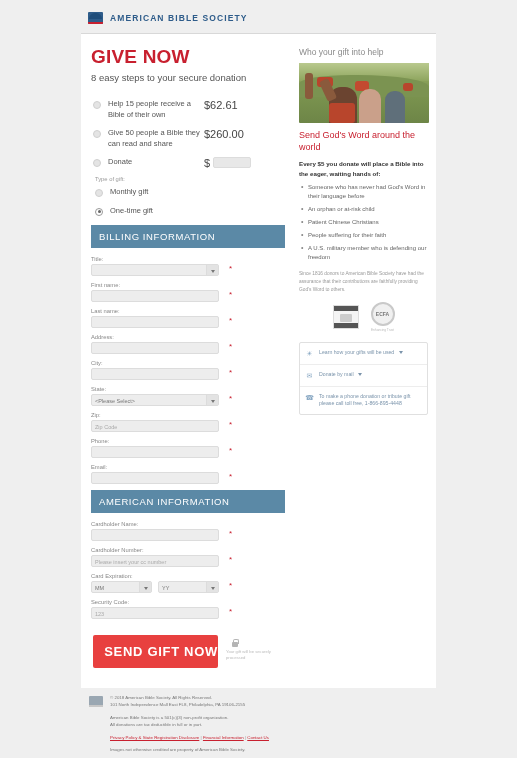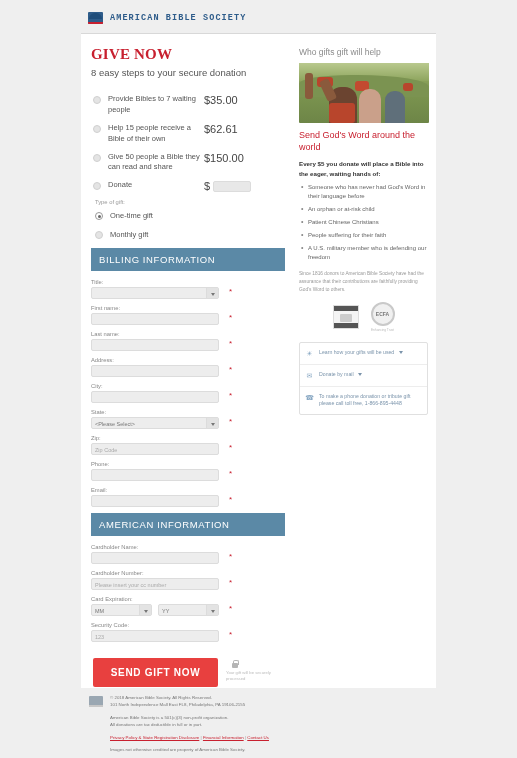--- a/index.html
+++ b/index.html
@@ -8,21 +8,20 @@
     background: #efefef;
     font-family: "Liberation Sans", sans-serif;
     overflow: hidden;
   }
   .page { width: 517px; height: 758px; background: #efefef; position: relative; }
 
   
   .topbar {
     background: #efefef;
     padding: 12px 0 8px 88px;
-    font-family: Liberation Mono, monospace;
   }
   .logo-row { display: flex; align-items: center; gap: 7px; }
   .logo-mark {
     width: 15px; height: 12px; position: relative;
     background: #2e5c8a; border-radius: 1px; overflow: hidden;
   }
   .logo-mark:before {
     content:""; position:absolute; left:1px; right:1px; top:1px; height:6px;
     background:#1f4d7a; border-radius: 7px 7px 0 0;
   }
@@ -40,21 +39,21 @@
     width: 355px; height: 655px;
     background: #fff;
     border-top: 1px solid #d8d8d8;
   }
   .card-inner { display: flex; padding: 0; }
 
   .left-col { width: 210px; padding: 12px 0 0 10px; }
   .right-col { width: 145px; padding: 13px 8px 0 8px; }
 
   .give-now {
-    color: #c8202f; font-size: 15px; font-weight: bold; letter-spacing: .2px; font-family: Liberation Serif, serif;
+    color: #c8202f; font-size: 19px; font-weight: bold; letter-spacing: .2px;
   }
   .sub-head { color: #555; font-size: 9.5px; margin-top: 4px; margin-bottom: 9px; }
 
   
   .sec-bar {
     background: #5b89a6; color: #fff; font-size: 9.5px; letter-spacing: .6px;
     padding: 6px 8px; width: 194px;
   }
 
   
@@ -109,22 +108,22 @@
     border-top:3px solid #777;
   }
   .req { position: absolute; left: 138px; bottom: 3px; color: #c8202f; font-size: 8px; }
 
   .exp-row { display: flex; gap: 6px; }
   .exp-sel { width: 61px; }
 
   
   .submit-row { display: flex; align-items: center; padding: 10px 0 0 2px; }
   .btn {
-    background: #e8403f; color: #fff; font-size: 10px; font-weight: bold;
-    letter-spacing: .7px; padding: 9px 0; width: 125px; text-align: center;
+    background: #e8403f; color: #fff; font-size: 13px; font-weight: bold;
+    letter-spacing: .7px; padding: 9px 0; width: 125px; text-align: right;
     border: none; border-radius: 2px; cursor: pointer;
   }
   .secure { margin-left: 8px; }
   .lock {
     width: 6px; height: 5px; background: #b5b5b5; border-radius: 1px;
     position: relative; margin: 0 auto 2px 6px;
   }
   .lock:before {
     content:""; position:absolute; left:1px; top:-3px; width:4px; height:4px;
     border:1px solid #b5b5b5; border-bottom:none; border-radius:2px 2px 0 0;
@@ -198,56 +197,51 @@
 
   <div class="card">
     <div class="card-inner">
 
       <div class="left-col">
         <div class="give-now">GIVE NOW</div>
         <div class="sub-head">8 easy steps to your secure donation</div>
 
         <div class="opts">
 
-          <div class="opt-row">
-            <div class="radio"></div>
-            <div class="opt-label">Provide Bibles to 7 waiting people</div>
-            <div class="opt-amt">$35.00</div>
-          </div>
 
           <div class="opt-row">
             <div class="radio"></div>
             <div class="opt-label">Help 15 people receive a Bible of their own</div>
             <div class="opt-amt">$62.61</div>
           </div>
 
           <div class="opt-row">
             <div class="radio"></div>
             <div class="opt-label">Give 50 people a Bible they can read and share</div>
-            <div class="opt-amt">$150.00</div>
+            <div class="opt-amt">$260.00</div>
           </div>
 
           <div class="opt-row">
             <div class="radio"></div>
             <div class="opt-label">Donate</div>
             <div class="other-amt">
               <span class="dollar">$</span>
               <div class="amt-box"></div>
             </div>
           </div>
 
           <div class="type-label">Type of gift:</div>
 
           <div class="gift-row">
+            <div class="radio"></div>
+            <div class="lbl">Monthly gift</div>
+          </div>
+          <div class="gift-row">
             <div class="radio sel"></div>
             <div class="lbl">One-time gift</div>
-          </div>
-          <div class="gift-row">
-            <div class="radio"></div>
-            <div class="lbl">Monthly gift</div>
           </div>
         </div>
 
         <div class="sec-bar">BILLING INFORMATION</div>
         <div class="form">
 
           <div class="fld">
             <label>Title:</label>
             <div class="sel-box">
               <span></span>
@@ -348,21 +342,21 @@
         <div class="submit-row">
           <button class="btn">SEND GIFT NOW</button>
           <div class="secure">
             <div class="lock"></div>
             <div class="secure-txt">Your gift will be securely processed</div>
           </div>
         </div>
       </div>
 
       <div class="right-col">
-        <div class="rc-title">Who gifts gift will help</div>
+        <div class="rc-title">Who your gift into help</div>
 
         <div class="photo">
           <div class="sky"></div>
           <div class="hill"></div>
           <div class="p" style="left:6px;top:10px;width:8px;height:26px;background:#8a5a3c;"></div>
           <div class="p" style="left:18px;top:14px;width:16px;height:10px;background:#b8452c;"></div>
           <div class="p" style="left:30px;top:24px;width:28px;height:36px;background:#6b4430;border-radius:12px 12px 0 0;"></div>
           <div class="p" style="left:24px;top:16px;width:10px;height:22px;background:#8a5a3c;transform:rotate(-25deg);"></div>
           <div class="p" style="left:56px;top:18px;width:14px;height:10px;background:#c24a30;"></div>
           <div class="p" style="left:60px;top:26px;width:22px;height:34px;background:#caa08a;border-radius:10px 10px 0 0;"></div>

